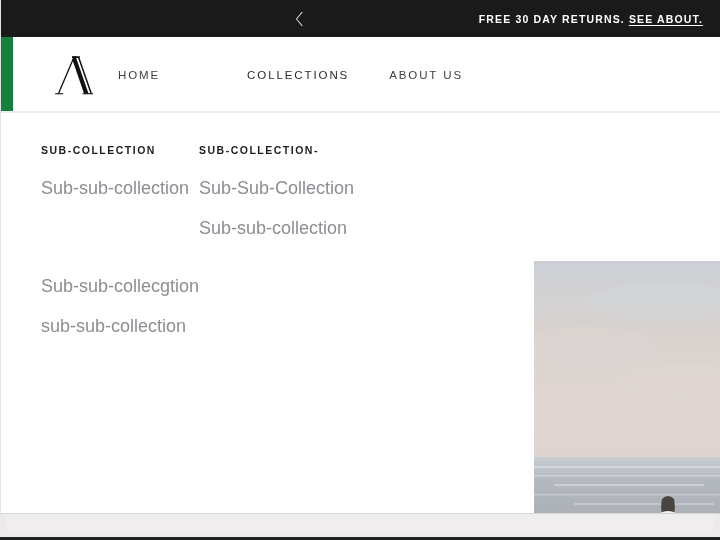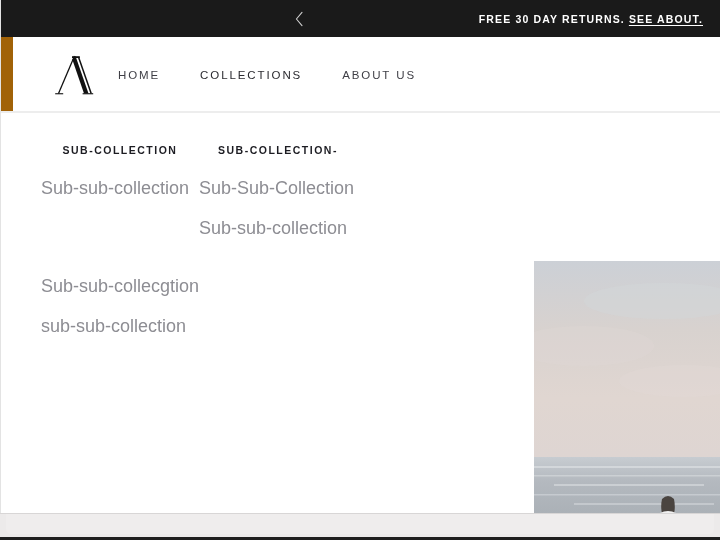--- a/index.html
+++ b/index.html
@@ -20,21 +20,21 @@
     overflow: hidden;
   }
 
   
   #page {
     position: absolute;
     left: 0;
     top: 0;
     width: 720px;
     height: 513px;
-    background: #a16207;
+    background: #15803d;
     overflow: hidden;
     border-left: 1px solid #e3e3e3;
     box-sizing: border-box;
   }
 
   
   #announcement {
     position: absolute;
     left: 0;
     top: 0;
@@ -110,21 +110,21 @@
     align-items: center;
     padding: 0 0 0 0;
     margin-right: 40px;
     color: #3f3f46;
     font-size: 11.5px;
     letter-spacing: 1.9px;
     cursor: pointer;
     white-space: nowrap;
   }
   .nav-item:last-child { margin-right: 8px; }
-  .nav-item.active { color: #2b2b30; }
+  .nav-item.active { color: #2b2b30; margin-left: 47px; }
   .nav-underline {
     position: absolute;
     left: 0;
     bottom: -1px;
     width: 100%;
     height: 2px;
     background: #111111;
   }
 
   
@@ -158,21 +158,20 @@
     width: 158px;
     margin-bottom: 37px;
   }
   .mm-heading {
     font-size: 10.5px;
     font-weight: bold;
     letter-spacing: 1.5px;
     color: #1c1c22;
     margin: 0 0 22px 0;
     white-space: nowrap;
-    text-align: center;
   }
   .mm-link {
     display: block;
     font-size: 18px;
     color: #8d8d93;
     margin-bottom: 19px;
     cursor: pointer;
     white-space: nowrap;
   }
   .mm-link:last-child { margin-bottom: 0; }

